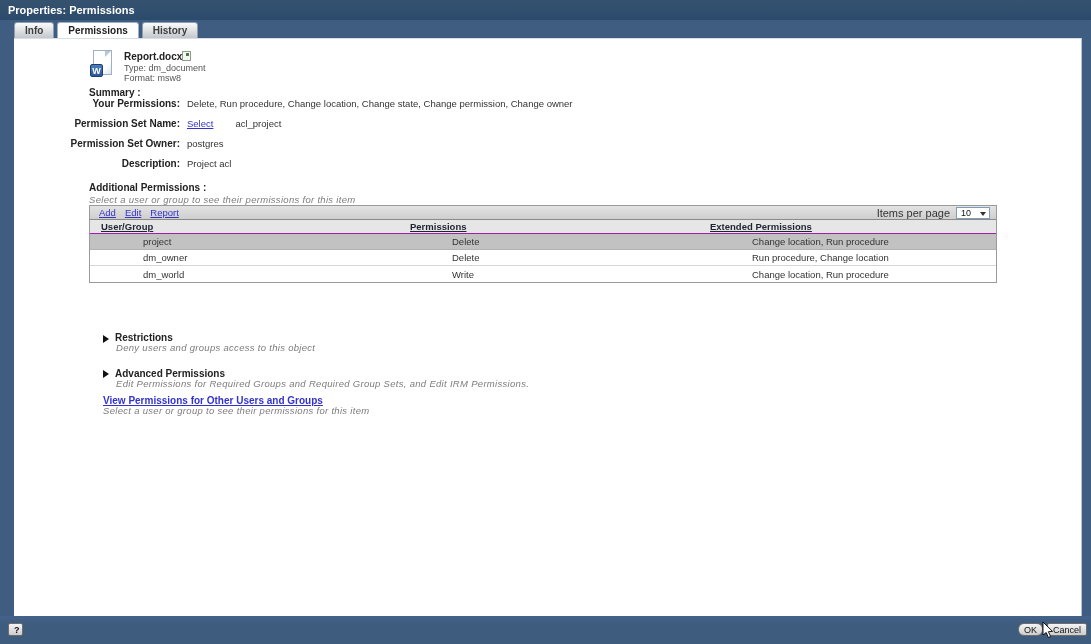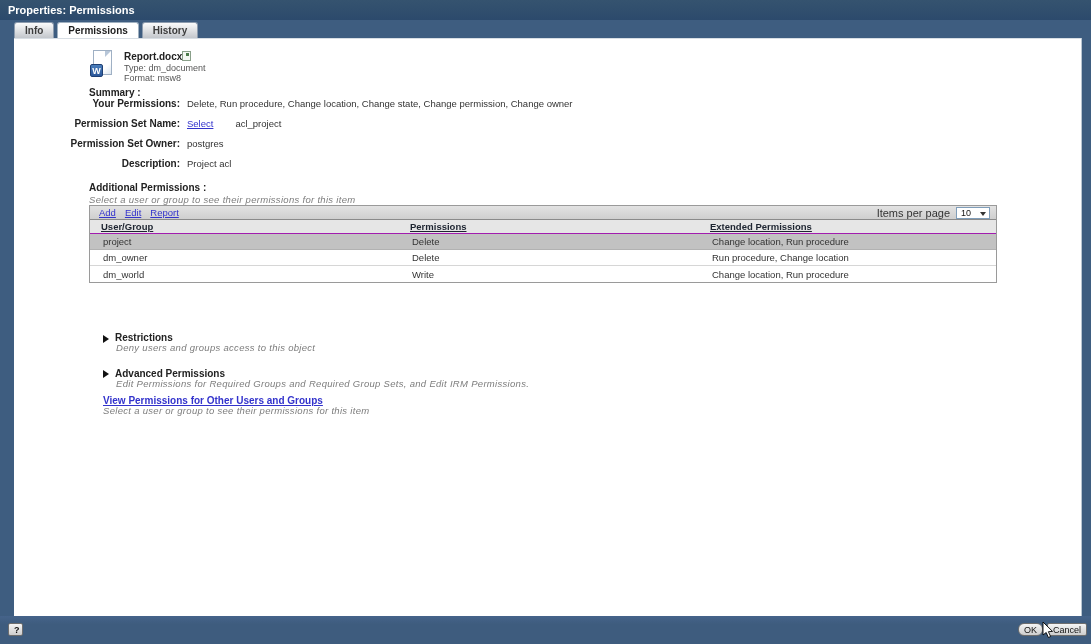--- a/index.html
+++ b/index.html
@@ -118,21 +118,21 @@
   }
   .cols { display:grid; grid-template-columns:309px 300px 1fr; }
   .thead {
     height:14px; background:#e6e6e6; border-bottom:1px solid #a21caf;
     align-items:center;
   }
   .thead .th {
     font-size:9.5px; font-weight:bold; color:#1d2430;
     text-decoration:underline; padding-left:11px; cursor:pointer;
   }
-  .trow { height:16px; align-items:center; background:#fff; border-bottom:1px solid #d6d6d6; }
+  .trow { height:16px; align-items:center; background:#fff; border-bottom:1px solid #d6d6d6;padding-left:40px; }
   .trow:last-child { border-bottom:none; }
   .trow .td { font-size:9.5px; color:#333; padding-left:13px; }
   .trow.selected { background:#c2c2c2; border-bottom:1px solid #b2b2b2; }
 
   
   .section-title { display:flex; align-items:center; gap:6px; cursor:pointer; }
   .tri {
     width:0; height:0; border-top:4px solid transparent;
     border-bottom:4px solid transparent; border-left:6px solid #111;
   }

